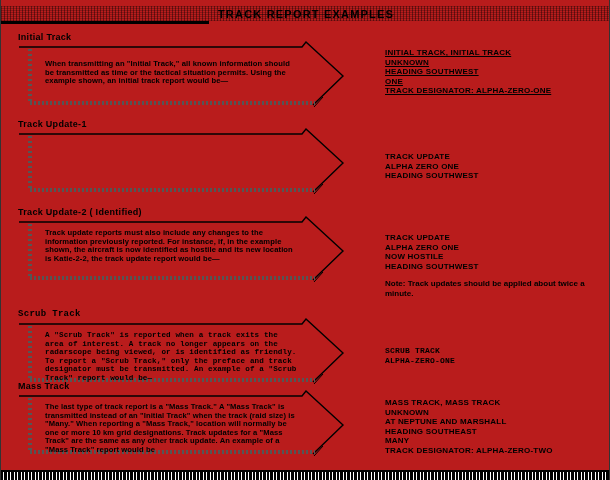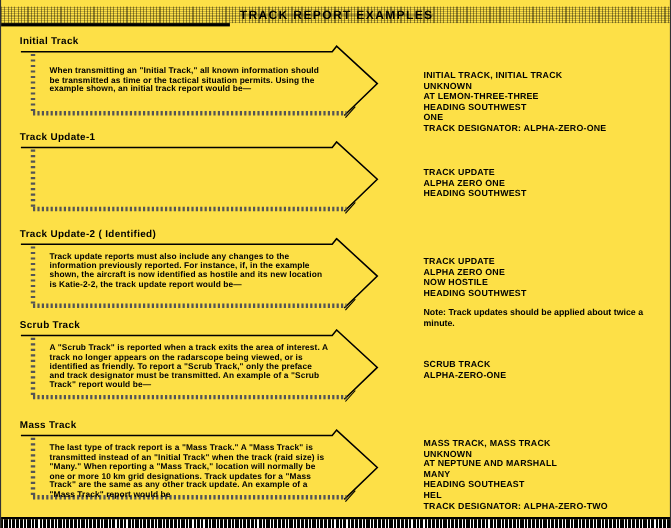--- a/index.html
+++ b/index.html
@@ -1,18 +1,18 @@
 <!DOCTYPE html>
 <html><head>
 <meta charset="utf-8">
 <style>
   html,body { margin:0; padding:0; }
   .page {
     position:relative; width:610px; height:480px;
-    background:#fde047; color:#000;
+    background:#b91c1c; color:#000;
     font-family:"Liberation Sans", sans-serif;
     overflow:hidden;
     border-left:1px solid #333; border-right:1px solid #333;
     box-sizing:border-box;
   }
   
   .titlebar {
     position:absolute; top:6px; left:0; width:610px; height:15px;
     background-image:
       repeating-linear-gradient(90deg, rgba(0,0,0,.40) 0 1px, transparent 1px 3px),
@@ -20,38 +20,38 @@
     display:flex; align-items:center; justify-content:center;
   }
   .page-title {
     font-size:11px; font-weight:bold; letter-spacing:1.2px;
     white-space:nowrap; text-decoration:line-through;
     text-decoration-color:rgba(0,0,0,.35);
   }
   .title-underbar { position:absolute; top:21px; left:0; width:208px; height:3px; background:#000; }
 
   .section { position:absolute; left:0; width:536px; height:86px; }
-  .s1 { top:36px; } .s2 { top:123px; } .s3 { top:211px; } .s4 { top:294px; } .s5 { top:385px; }
+  .s1 { top:36px; } .s2 { top:123px; } .s3 { top:211px; } .s4 { top:313px;font-family:Liberation Mono, monospace; } .s5 { top:385px; }
 
   .sec-heading {
     position:absolute; left:17px; top:-4px;
     font-size:9px; font-weight:bold; letter-spacing:.3px; white-space:nowrap;
   }
   .arrow-svg { position:absolute; left:16px; top:5px; }
   .sec-body {
     position:absolute; left:44px; top:18px; width:254px;
     font-size:7.6px; line-height:8.5px; letter-spacing:.1px;
     font-weight:600;
   }
   .s1 .sec-body { top:24px; }
   .examples {
     position:absolute; left:384px; width:222px;
     font-size:8px; font-weight:bold; line-height:9.6px; letter-spacing:.2px;
   }
-  .s1 .examples { top:28px; }
+  .s1 .examples { top:12px;text-decoration:underline; }
   .s2 .examples { top:29px; }
   .s3 .examples { top:22px; }
   .s4 .examples { top:33px; }
   .s5 .examples { top:13px; }
   .example-line { white-space:nowrap; }
   .note {
     position:absolute; left:384px; width:228px;
     font-size:8px; line-height:9.6px; font-weight:600;
   }
   .s3 .note { top:68px; }
@@ -78,21 +78,20 @@
     <svg class="arrow-svg" width="336" height="74" viewBox="0 0 336 74">
       <path d="M2 6 H285 L289 1 L326 35 L296 64" fill="none" stroke="#000" stroke-width="1.4"></path>
       <line x1="13" y1="62" x2="298" y2="62" stroke="#555" stroke-width="4" stroke-dasharray="2 2"></line>
       <line x1="13" y1="8" x2="13" y2="61" stroke="#555" stroke-width="4" stroke-dasharray="2 3"></line>
       <path d="M297 66 L306 56" stroke="#000" stroke-width="1" fill="none"></path>
     </svg>
     <div class="sec-body">When transmitting an "Initial Track," all known information should be transmitted as time or the tactical situation permits. Using the example shown, an initial track report would be—</div>
     <div class="examples">
       <div class="example-line">INITIAL TRACK, INITIAL TRACK</div>
       <div class="example-line">UNKNOWN</div>
-      <div class="example-line">AT LEMON-THREE-THREE</div>
       <div class="example-line">HEADING SOUTHWEST</div>
       <div class="example-line">ONE</div>
       <div class="example-line">TRACK DESIGNATOR: ALPHA-ZERO-ONE</div>
     </div>
   </div>
 
   <div class="section s2">
     <div class="sec-heading">Track Update-1</div>
     <svg class="arrow-svg" width="336" height="74" viewBox="0 0 336 74">
       <path d="M2 6 H285 L289 1 L326 35 L296 64" fill="none" stroke="#000" stroke-width="1.4"></path>
@@ -146,22 +145,21 @@
       <path d="M2 6 H285 L289 1 L326 35 L296 64" fill="none" stroke="#000" stroke-width="1.4"></path>
       <line x1="13" y1="62" x2="298" y2="62" stroke="#555" stroke-width="4" stroke-dasharray="2 2"></line>
       <line x1="13" y1="8" x2="13" y2="61" stroke="#555" stroke-width="4" stroke-dasharray="2 3"></line>
       <path d="M297 66 L306 56" stroke="#000" stroke-width="1" fill="none"></path>
     </svg>
     <div class="sec-body">The last type of track report is a "Mass Track." A "Mass Track" is transmitted instead of an "Initial Track" when the track (raid size) is "Many." When reporting a "Mass Track," location will normally be one or more 10 km grid designations. Track updates for a "Mass Track" are the same as any other track update. An example of a "Mass Track" report would be</div>
     <div class="examples">
       <div class="example-line">MASS TRACK, MASS TRACK</div>
       <div class="example-line">UNKNOWN</div>
       <div class="example-line">AT NEPTUNE AND MARSHALL</div>
+      <div class="example-line">HEADING SOUTHEAST</div>
       <div class="example-line">MANY</div>
-      <div class="example-line">HEADING SOUTHEAST</div>
-      <div class="example-line">HEL</div>
       <div class="example-line">TRACK DESIGNATOR: ALPHA-ZERO-TWO</div>
     </div>
   </div>
 
   <div class="bottom-band"></div>
 
 </div>
 
 </body></html>

